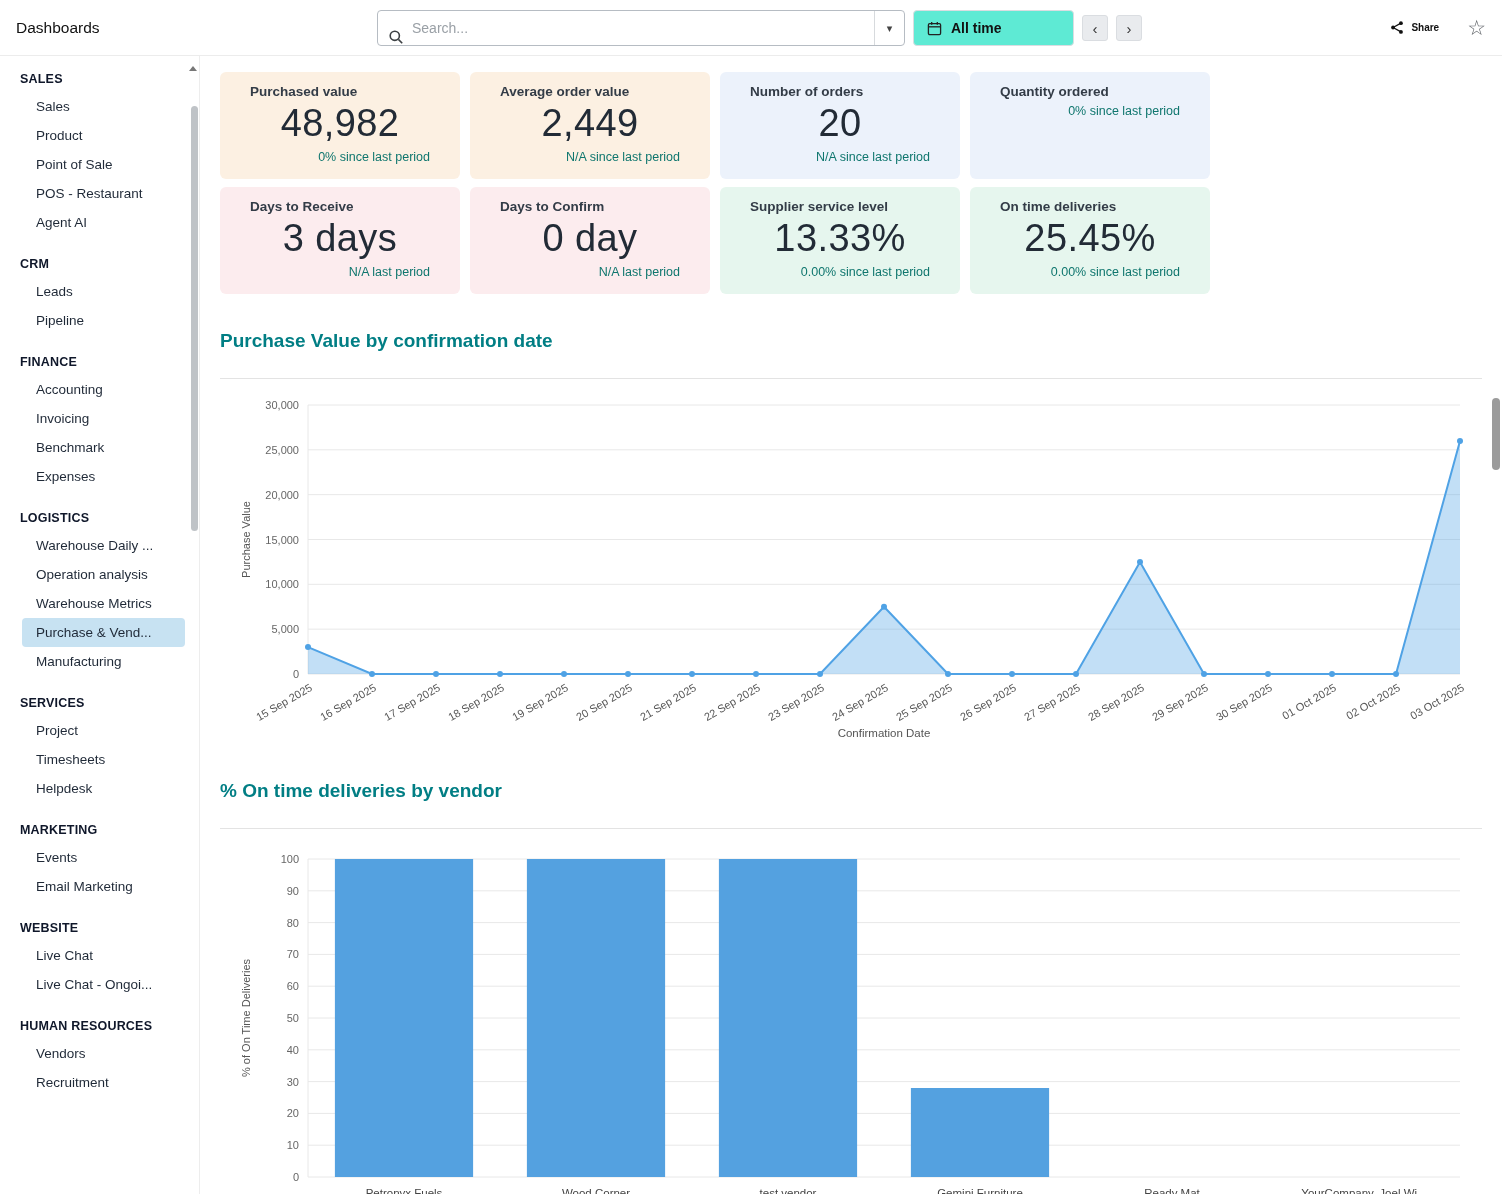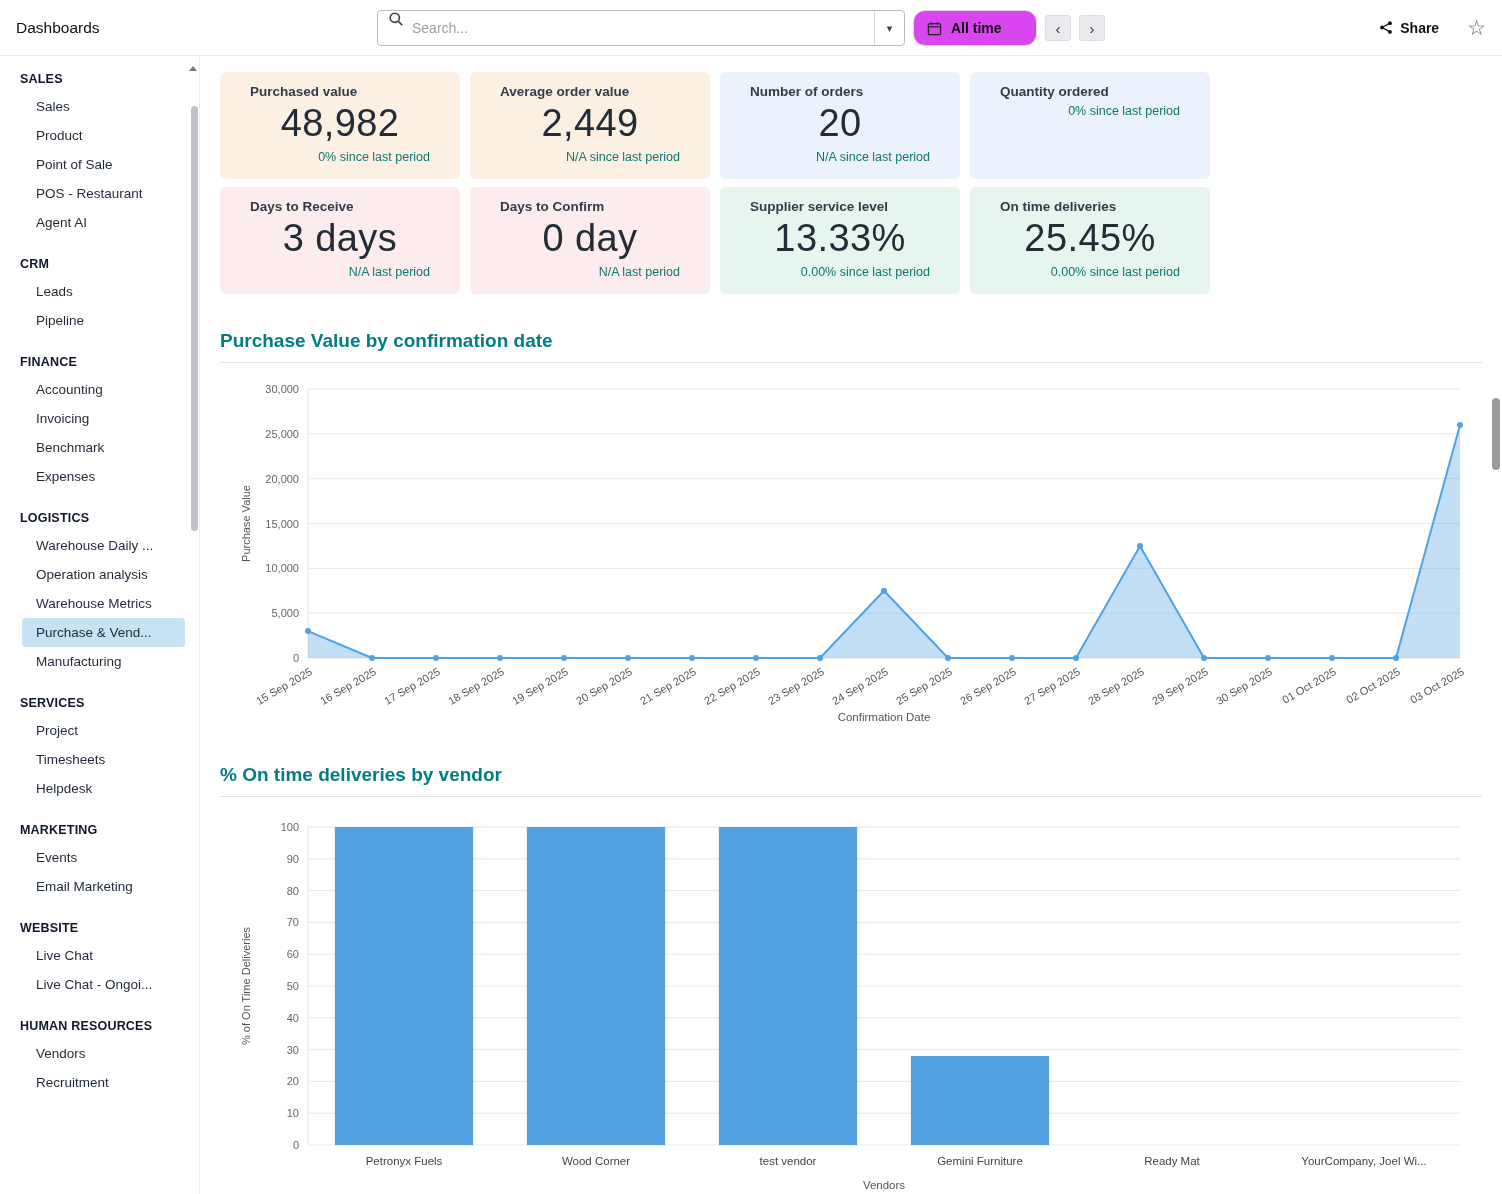--- a/index.html
+++ b/index.html
@@ -5,33 +5,33 @@
   * { box-sizing: border-box; margin: 0; padding: 0; }
   html,body { width:1502px; height:1194px; overflow:hidden; background:#fff;
     font-family:"Liberation Sans", sans-serif; color:#111827; position:relative; }
 
   
   .topbar { height:56px; display:flex; align-items:center; padding:0 16px;
     border-bottom:1px solid #ececec; position:relative; background:#fff; }
   .tb-title { font-size:15.5px; font-weight:400; color:#111; }
   .tb-center { position:absolute; left:377px; top:10px; height:36px; display:flex; align-items:center; gap:8px; }
   .searchbox { width:528px; height:36px; border:1px solid #b6bcc3; border-radius:4px;
-    display:flex; align-items:flex-start; background:#fff; padding-left:10px; }
+    display:flex; align-items:flex-end; background:#fff; padding-left:10px; }
   .searchbox input { flex:1; border:none; outline:none; font-size:14px; color:#333; margin-left:8px; height:100%; background:transparent; }
   .searchbox input::placeholder { color:#9aa0a6; }
   .search-caret { width:30px; height:100%; border:none; border-left:1px solid #d7dadd; background:transparent;
     color:#444; font-size:11px; cursor:pointer; }
-  .btn-alltime { height:36px; width:124px; background:#d946ef; border:1px solid #dadde1; border-radius:12px;
+  .btn-alltime { height:36px; width:161px; background:#5eead4; border:1px solid #dadde1; border-radius:4px;
     display:flex; align-items:center; gap:9px; padding:0 13px; font-weight:700; font-size:14px; color:#111;
     font-family:inherit; cursor:pointer; }
   .btn-nav { width:26px; height:26px; background:#e9ebee; border:1px solid #dadde1; border-radius:3px;
     font-size:15px; line-height:1; color:#333; cursor:pointer; display:flex; align-items:center; justify-content:center; }
   .tb-right { margin-left:auto; display:flex; align-items:center; gap:28px; }
   .share-btn { display:flex; align-items:center; gap:7px; background:none; border:none; font-family:inherit;
-    font-size:14px; font-weight:600; color:#111; cursor:pointer; }
+    font-size:10px; font-weight:600; color:#111; cursor:pointer; }
   .star-btn { background:none; border:none; font-size:21px; color:#5f6368; cursor:pointer; line-height:1; }
 
   
   .layout { display:flex; height:1138px; }
   .sidebar { width:200px; flex-shrink:0; border-right:1px solid #ededed; padding-top:6px;
     position:relative; overflow:hidden; }
   .side-title { padding:10px 20px 6px; margin-top:10px; font-size:12.5px; font-weight:700;
     letter-spacing:.2px; color:#0f172a; }
   .side-title:first-child { margin-top:0; }
   .side-item { margin:0 14px 0 22px; padding:7px 8px 7px 14px; border-radius:4px;
@@ -45,21 +45,21 @@
   .content { flex:1; padding:16px 0 0 20px; overflow:hidden; position:relative; }
 
   
   .kpis { display:grid; grid-template-columns:repeat(4, 240px); gap:8px 10px; }
   .kpi-card { border-radius:6px; padding:12px 30px; height:107px; }
   .kpi-title { font-size:13.5px; font-weight:700; color:#333c47; }
   .kpi-value { font-size:38px; font-weight:400; color:#222b36; text-align:center; margin-top:3px; letter-spacing:.4px; }
   .kpi-sub { font-size:12.5px; color:#0f766e; text-align:right; margin-top:5px; }
 
   
-  .chart-section h2 { margin:36px 20px 0 0; padding-bottom:10px; font-size:19px; font-weight:700;
+  .chart-section h2 { margin:36px 20px 0 0; padding-bottom:26px; font-size:19px; font-weight:700;
     color:#017E84; border-bottom:1px solid #e3e3e3; }
   .chart-svg { display:block; margin-top:10px; }
   svg text { font-family:"Liberation Sans", sans-serif; }
 
   
   .main-scroll-thumb { position:absolute; top:398px; right:2px; width:8px; height:72px;
     background:#9b9b9b; border-radius:4px; }
 </style>
 </head>
 <body>

